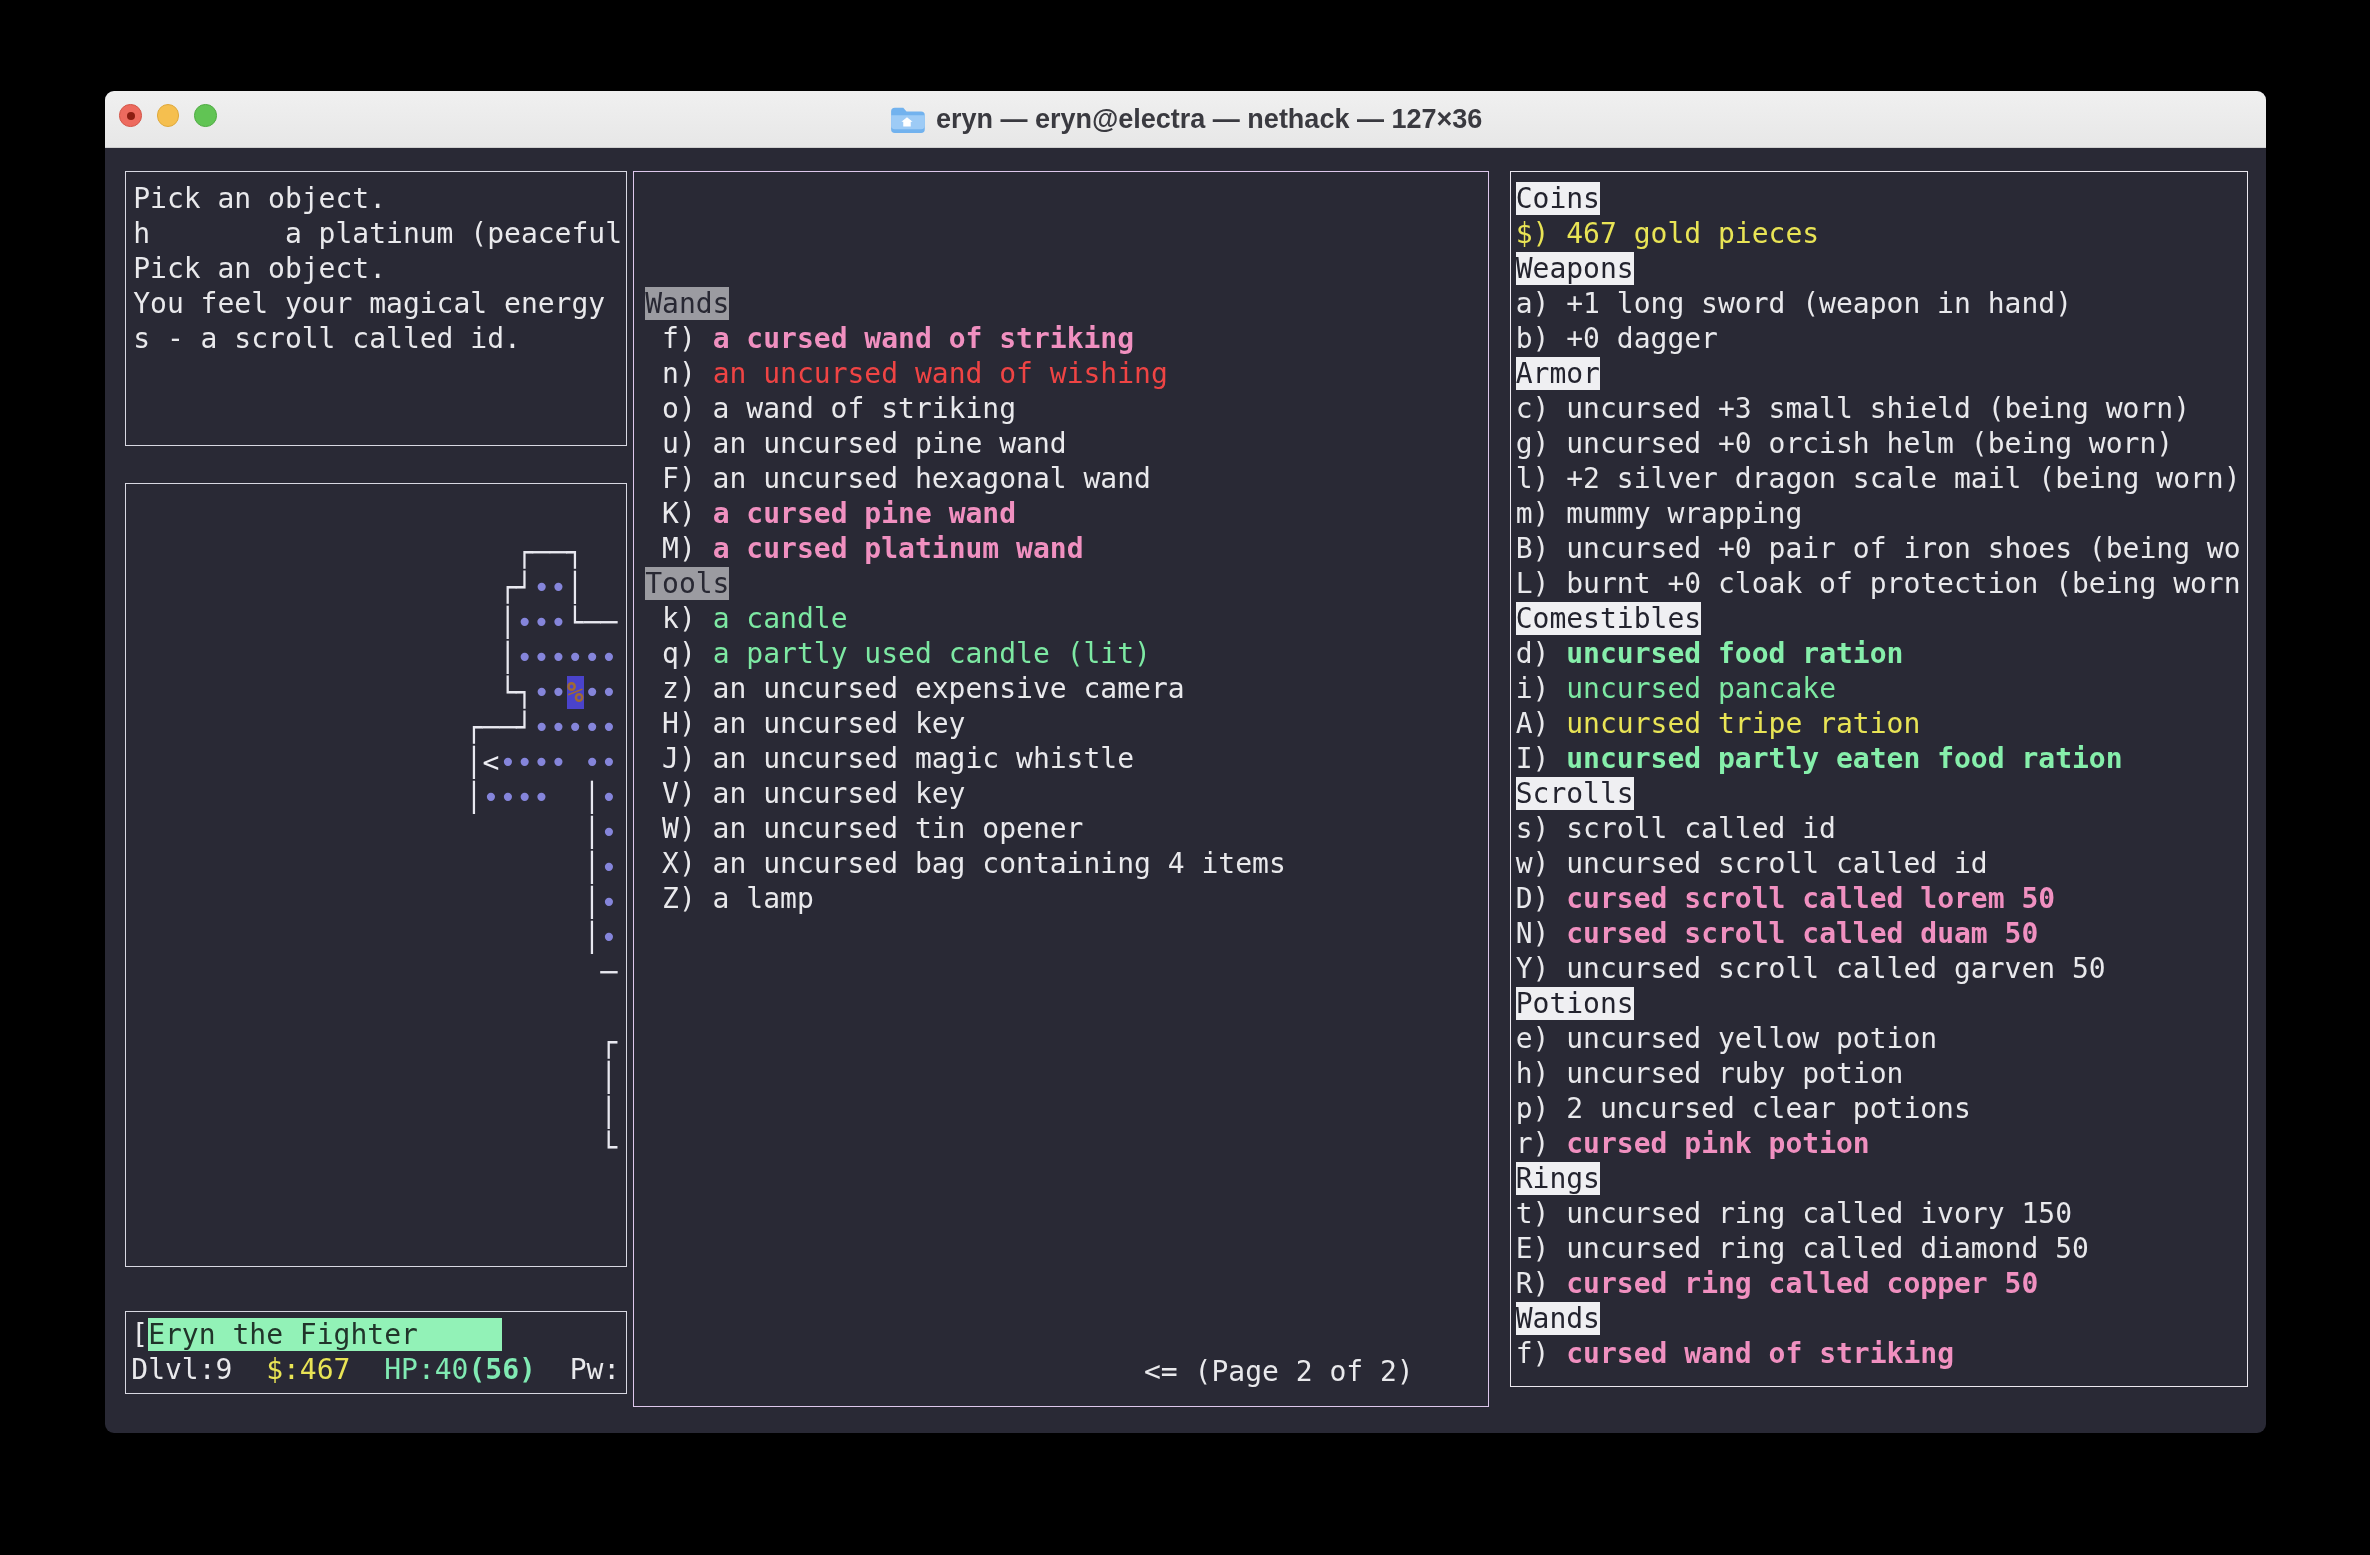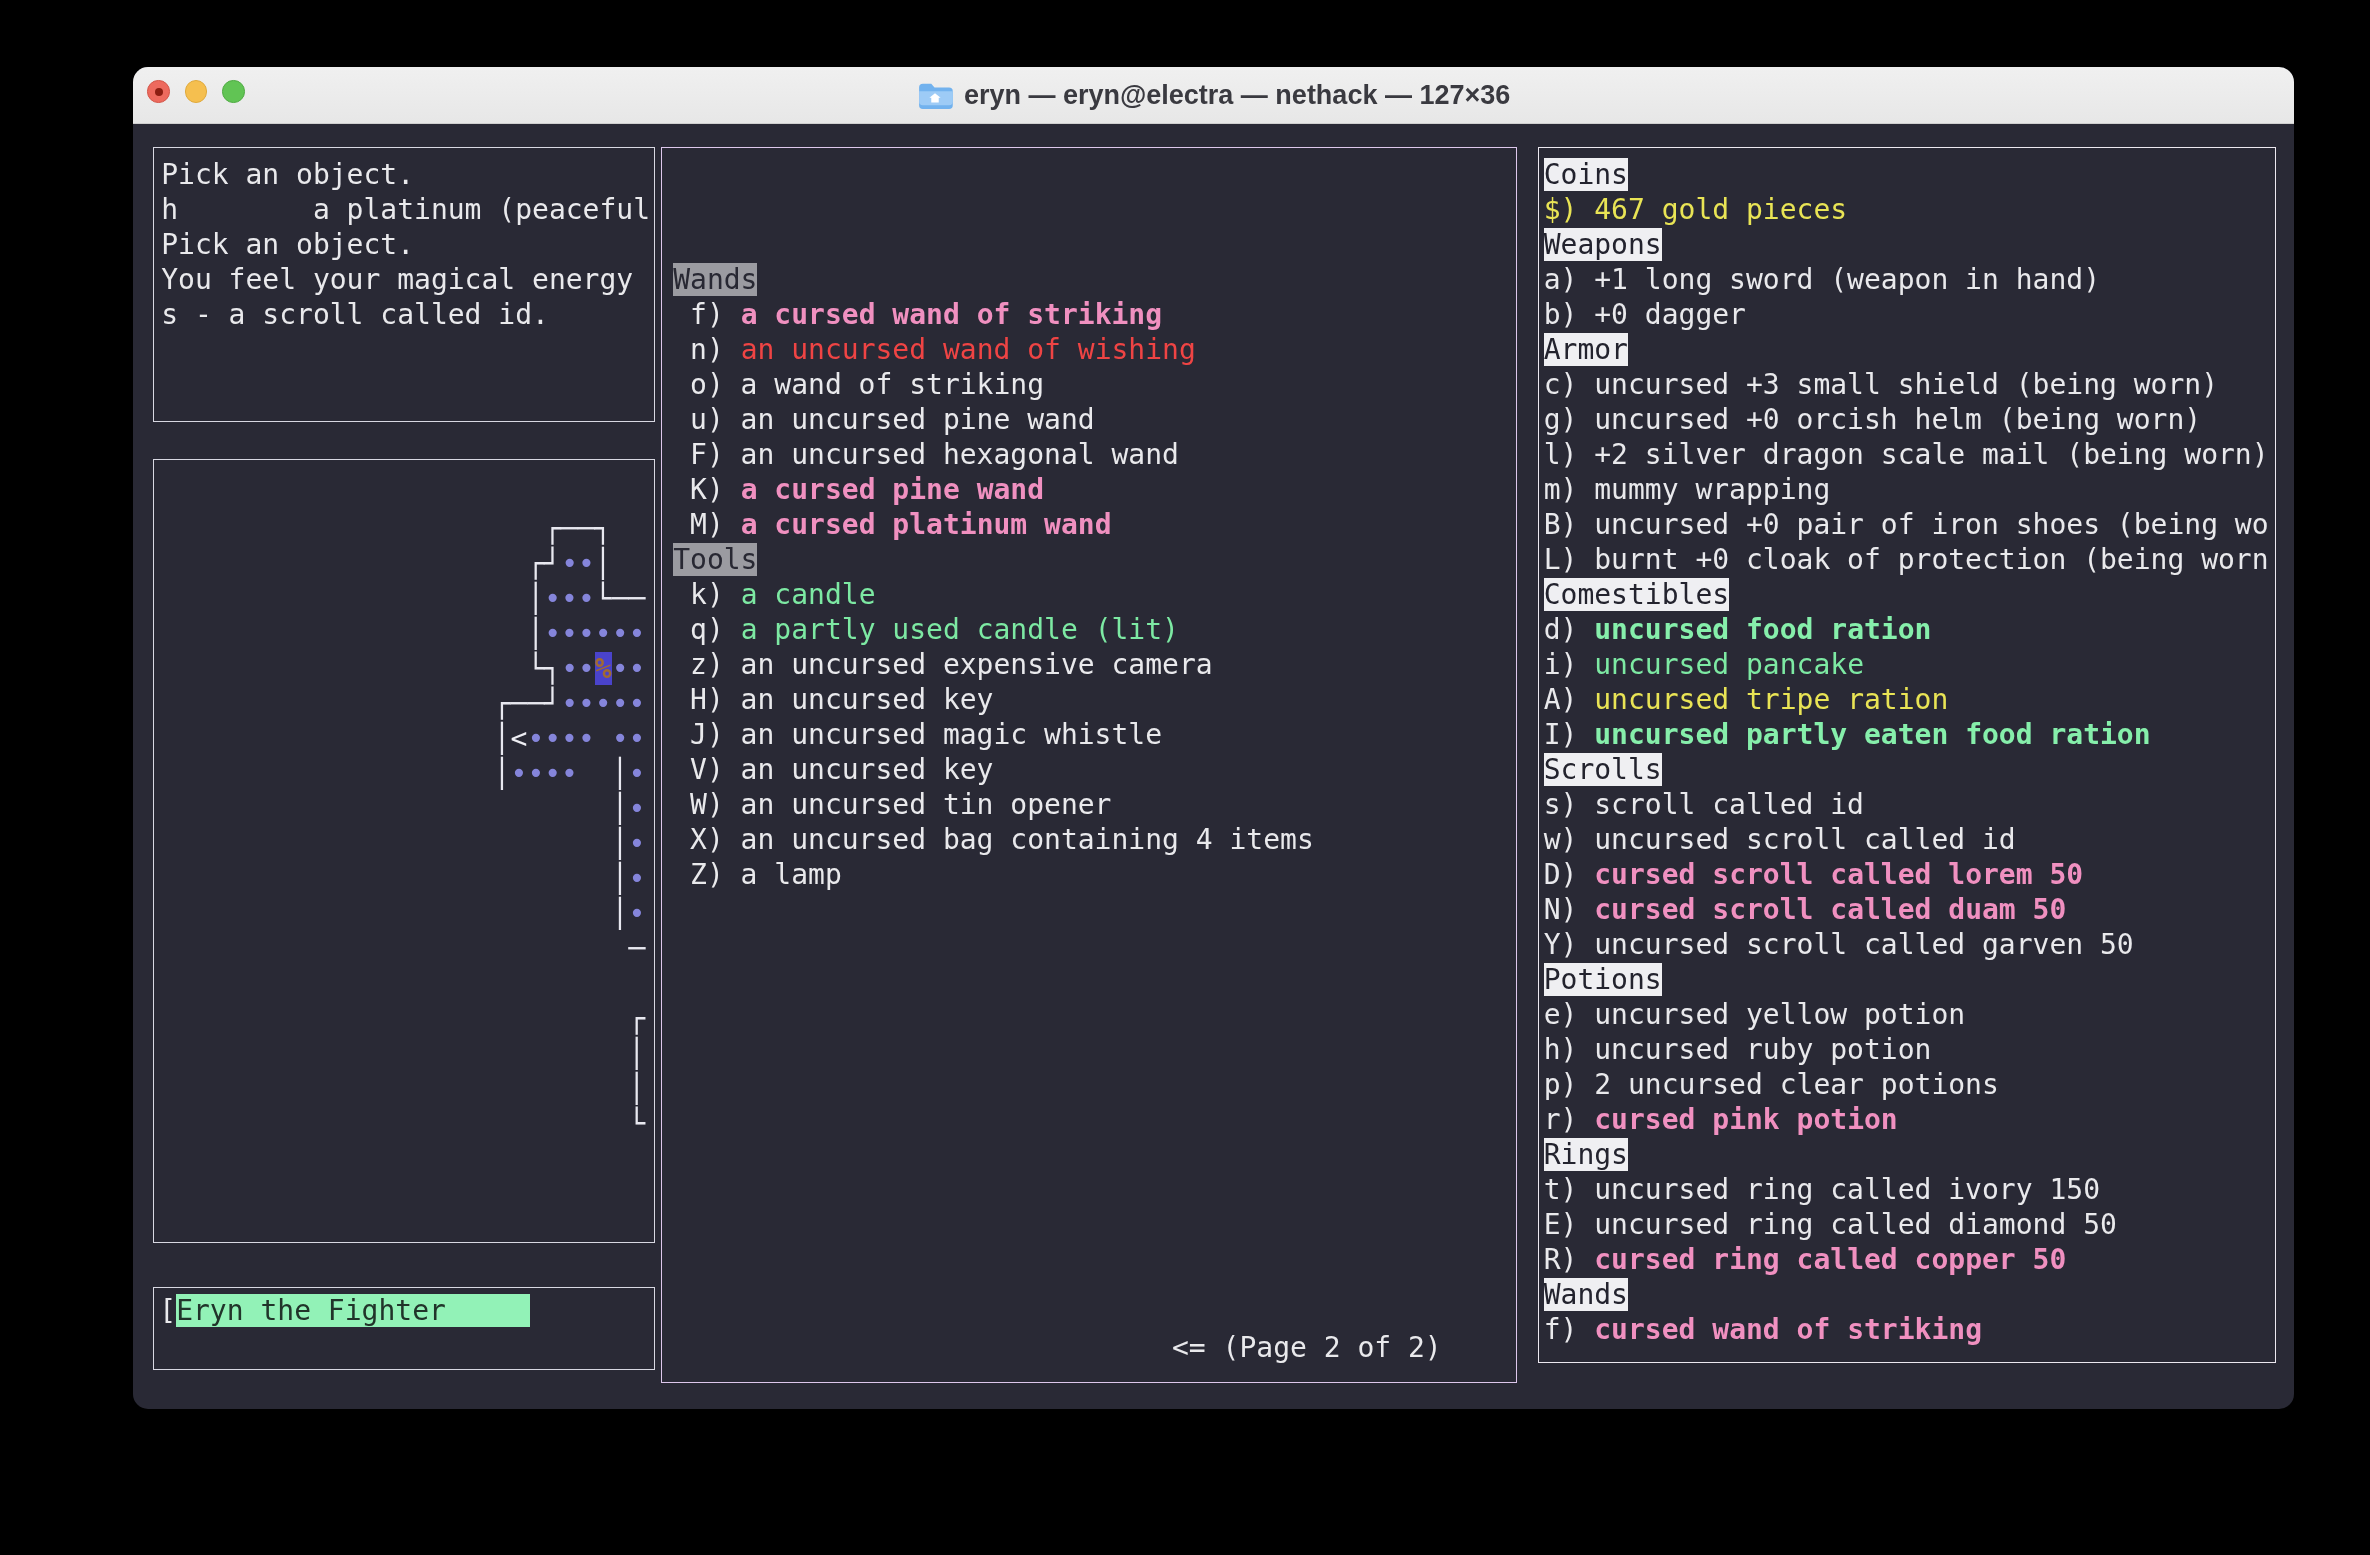--- a/index.html
+++ b/index.html
@@ -1,22 +1,22 @@
 <!DOCTYPE html>
 <html style="font-size:15px"><head>
 <meta charset="utf-8">
 <style>
   html,body{margin:0;padding:0;}
   body{
     width:2370px;height:1555px;background:#000;position:relative;overflow:hidden;
     font-family:"DejaVu Sans Mono",monospace;
   }
   .window{
-    position:absolute;left:105px;top:67px;width:2161px;height:1342px;
-    background:#292935;border-radius:15px;overflow:hidden;margin-left:28px;
+    position:absolute;left:105px;top:91px;width:2161px;height:1342px;
+    background:#292935;border-radius:9px;overflow:hidden;
   }
   .titlebar{
     position:absolute;left:0;top:0;width:100%;height:56px;
     background:linear-gradient(#f0f0f0,#e7e7e7);
     border-bottom:0.9px solid #cfcfcf;
     display:flex;align-items:center;justify-content:center;
   }
   .lights{position:absolute;left:14px;top:13px;display:flex;gap:15px;}
   .light{width:22.5px;height:22.5px;border-radius:50%;position:relative;padding:0;border:none;}
   .light.red{background:#ed6a5e;border:0.9px solid #d35548;box-sizing:border-box;}
@@ -80,21 +80,21 @@
       <span>eryn — eryn@electra — nethack — 127×36</span>
     </div>
   </div>
 
   <div id="msg-box" class="tbox b-left"><div class="row"><span>Pick an object.</span></div><div class="row"><span>h        a platinum (peaceful</span></div><div class="row"><span>Pick an object.</span></div><div class="row"><span>You feel your magical energy</span></div><div class="row"><span>s - a scroll called id.</span></div></div>
 
   <div id="map-box" class="tbox b-left">
     <div id="map-grid"><div class="row"><span>   </span><span class="wl">┌──┐</span></div><div class="row"><span>  </span><span class="wl">┌┘</span><span class="fl">••</span><span class="wl">│</span></div><div class="row"><span>  </span><span class="wl">│</span><span class="fl">•••</span><span class="wl">└──</span></div><div class="row"><span>  </span><span class="wl">│</span><span class="fl">••••••</span></div><div class="row"><span>  </span><span class="wl">└┐</span><span class="fl">••</span><span class="cu">%</span><span class="fl">••</span></div><div class="row"><span class="wl">┌──┘</span><span class="fl">•••••</span></div><div class="row"><span class="wl">│</span><span class="st">&lt;</span><span class="fl">••••</span><span> </span><span class="fl">••</span></div><div class="row"><span class="wl">│</span><span class="fl">••••</span><span>  </span><span class="wl">│</span><span class="fl">•</span></div><div class="row"><span>       </span><span class="wl">│</span><span class="fl">•</span></div><div class="row"><span>       </span><span class="wl">│</span><span class="fl">•</span></div><div class="row"><span>       </span><span class="wl">│</span><span class="fl">•</span></div><div class="row"><span>       </span><span class="wl">│</span><span class="fl">•</span></div><div class="row"><span>        </span><span class="wl">─</span></div><div class="row"><span> </span></div><div class="row"><span>        </span><span class="wl">┌</span></div><div class="row"><span>        </span><span class="wl">│</span></div><div class="row"><span>        </span><span class="wl">│</span></div><div class="row"><span>        </span><span class="wl">└</span></div></div>
   </div>
 
-  <div id="status-box" class="tbox b-left"><div class="row"><span>[</span><span class="sb">Eryn the Fighter     </span></div></div>
+  <div id="status-box" class="tbox b-left"><div class="row"><span>[</span><span class="sb">Eryn the Fighter     </span></div><div class="row"><span>Dlvl:9</span><span>  </span><span class="ye">$:467</span><span>  </span><span class="hp">HP:40</span><span class="hb">(56)</span><span>  </span><span>Pw:</span></div></div>
 
   <div id="menu-box" class="tbox b-menu">
     <div id="pager">&lt;= (Page 2 of 2)</div>
   <div class="row"><span class="hg">Wands</span></div><div class="row"><span> f) </span><span class="pb">a cursed wand of striking</span></div><div class="row"><span> n) </span><span class="lv">an uncursed wand of wishing</span></div><div class="row"><span> o) a wand of striking</span></div><div class="row"><span> u) an uncursed pine wand</span></div><div class="row"><span> F) an uncursed hexagonal wand</span></div><div class="row"><span> K) </span><span class="pb">a cursed pine wand</span></div><div class="row"><span> M) </span><span class="pb">a cursed platinum wand</span></div><div class="row"><span class="hg">Tools</span></div><div class="row"><span> k) </span><span class="gr">a candle</span></div><div class="row"><span> q) </span><span class="gr">a partly used candle (lit)</span></div><div class="row"><span> z) an uncursed expensive camera</span></div><div class="row"><span> H) an uncursed key</span></div><div class="row"><span> J) an uncursed magic whistle</span></div><div class="row"><span> V) an uncursed key</span></div><div class="row"><span> W) an uncursed tin opener</span></div><div class="row"><span> X) an uncursed bag containing 4 items</span></div><div class="row"><span> Z) a lamp</span></div></div>
 
   <div id="inv-box" class="tbox b-inv"><div class="row"><span class="hw">Coins</span></div><div class="row"><span class="ye">$) 467 gold pieces</span></div><div class="row"><span class="hw">Weapons</span></div><div class="row"><span>a) +1 long sword (weapon in hand)</span></div><div class="row"><span>b) +0 dagger</span></div><div class="row"><span class="hw">Armor</span></div><div class="row"><span>c) uncursed +3 small shield (being worn)</span></div><div class="row"><span>g) uncursed +0 orcish helm (being worn)</span></div><div class="row"><span>l) +2 silver dragon scale mail (being worn)</span></div><div class="row"><span>m) mummy wrapping</span></div><div class="row"><span>B) uncursed +0 pair of iron shoes (being wo</span></div><div class="row"><span>L) burnt +0 cloak of protection (being worn</span></div><div class="row"><span class="hw">Comestibles</span></div><div class="row"><span>d) </span><span class="gb">uncursed food ration</span></div><div class="row"><span>i) </span><span class="gr">uncursed pancake</span></div><div class="row"><span>A) </span><span class="ye">uncursed tripe ration</span></div><div class="row"><span>I) </span><span class="gb">uncursed partly eaten food ration</span></div><div class="row"><span class="hw">Scrolls</span></div><div class="row"><span>s) scroll called id</span></div><div class="row"><span>w) uncursed scroll called id</span></div><div class="row"><span>D) </span><span class="pb">cursed scroll called lorem 50</span></div><div class="row"><span>N) </span><span class="pb">cursed scroll called duam 50</span></div><div class="row"><span>Y) uncursed scroll called garven 50</span></div><div class="row"><span class="hw">Potions</span></div><div class="row"><span>e) uncursed yellow potion</span></div><div class="row"><span>h) uncursed ruby potion</span></div><div class="row"><span>p) 2 uncursed clear potions</span></div><div class="row"><span>r) </span><span class="pb">cursed pink potion</span></div><div class="row"><span class="hw">Rings</span></div><div class="row"><span>t) uncursed ring called ivory 150</span></div><div class="row"><span>E) uncursed ring called diamond 50</span></div><div class="row"><span>R) </span><span class="pb">cursed ring called copper 50</span></div><div class="row"><span class="hw">Wands</span></div><div class="row"><span>f) </span><span class="pb">cursed wand of striking</span></div></div>
 </div>
 
 
 </body></html>

